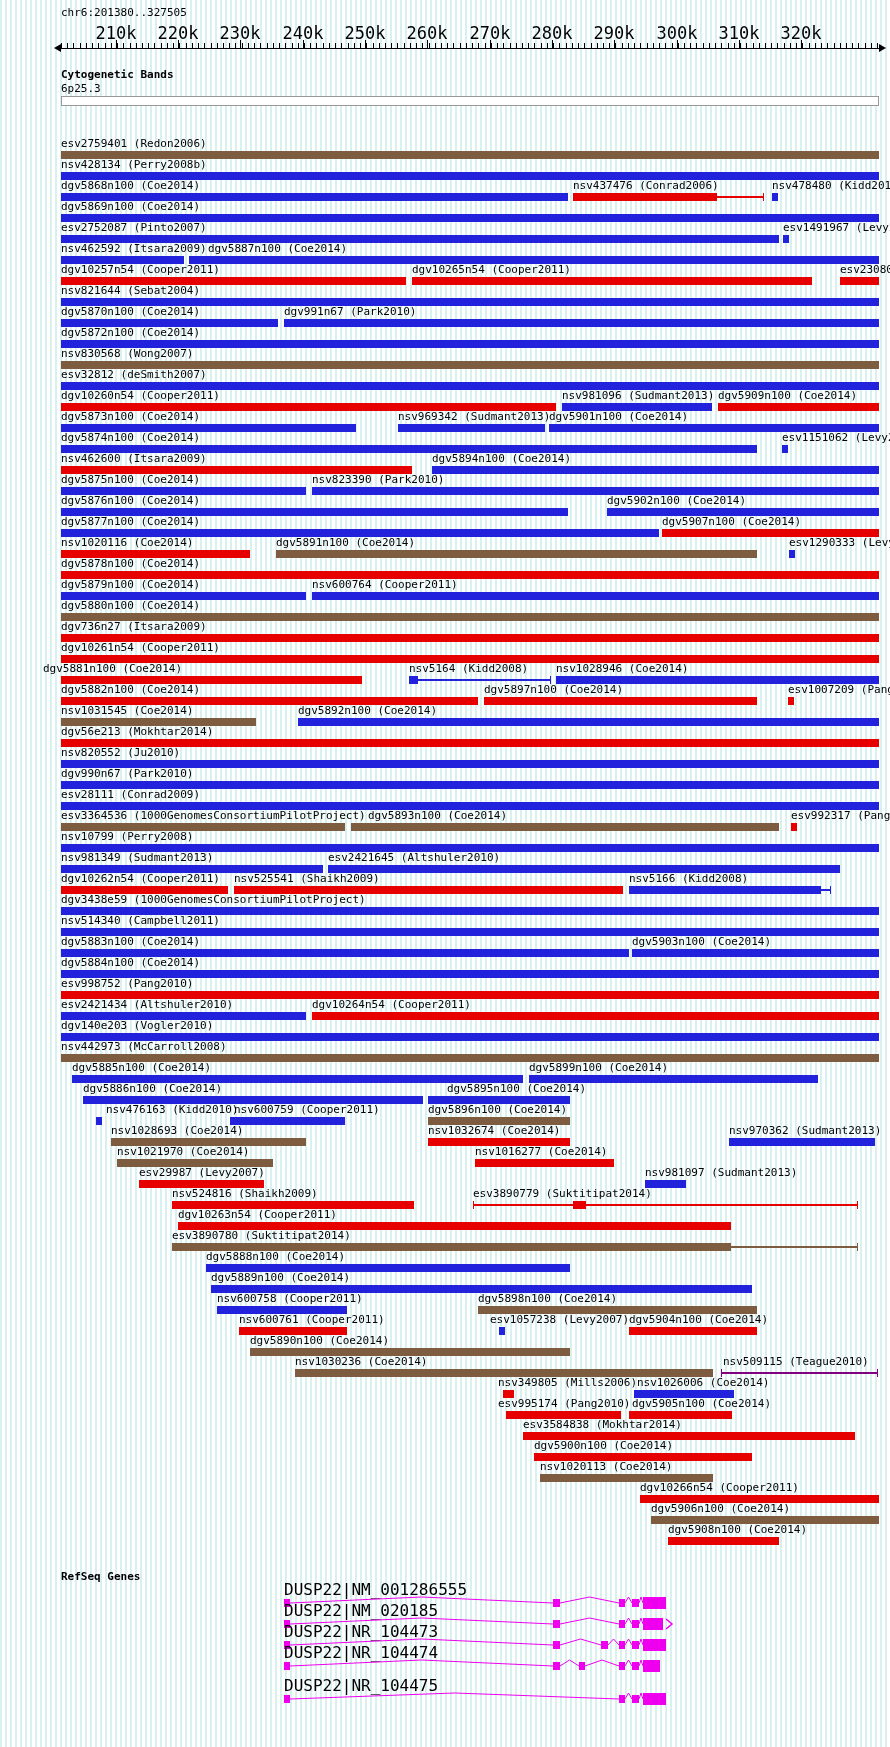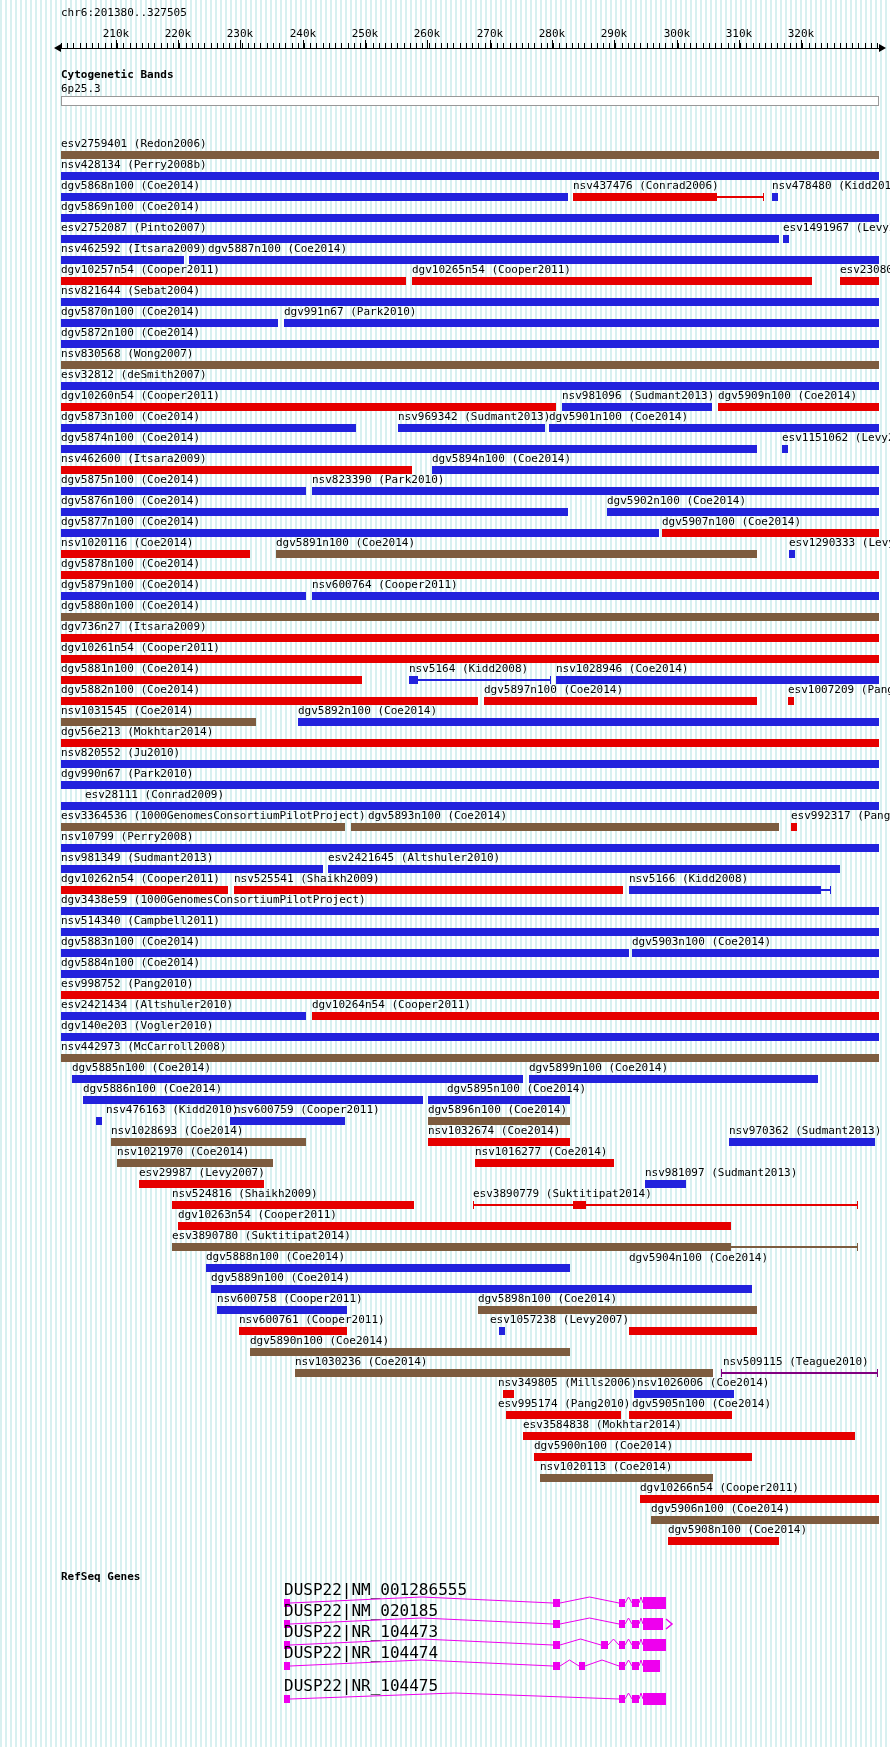--- a/index.html
+++ b/index.html
@@ -9,21 +9,21 @@
     font-family:"DejaVu Sans Mono","Liberation Mono",monospace;
     color:#000;
   }
   #canvas {
     position:absolute; left:0; top:0; width:890px; height:1747px; overflow:hidden;
     background-color:#ffffff;
     background-image:repeating-linear-gradient(90deg,#d8f0f0 0px,#d8f0f0 2px,#ffffff 2px,#ffffff 5px);
   }
   .hdr { position:absolute; font-weight:bold; font-size:11px; line-height:12px; white-space:pre; }
   .txt { position:absolute; font-size:11px; line-height:12px; white-space:pre; }
-  .tick-label { position:absolute; top:28px; transform:translateX(-50%); font-size:11px; line-height:11px; }
+  .tick-label { position:absolute; top:28px; transform:translateX(-50%); font-size:17px; line-height:11px; }
   .tick-major { position:absolute; top:40px; width:1px; height:8px; background:#000; }
   .axis-minor {
     position:absolute; left:61px; top:43px; width:818px; height:5px;
     background:repeating-linear-gradient(90deg,#000 0px,#000 1px,transparent 1px,transparent 6.23px);
   }
   .axis-line { position:absolute; left:61px; top:48px; width:818px; height:1px; background:#000; }
   .arrow-left  { position:absolute; left:54px; top:44px; width:0; height:0;
     border-top:4px solid transparent; border-bottom:4px solid transparent; border-right:7px solid #000; }
   .arrow-right { position:absolute; left:879px; top:44px; width:0; height:0;
     border-top:4px solid transparent; border-bottom:4px solid transparent; border-left:7px solid #000; }
@@ -165,21 +165,21 @@
       <div class="seg-label" style="left: 61px; top: 579px;">dgv5879n100 (Coe2014)</div>
       <div class="seg-bar" style="left: 312px; top: 592px; width: 567px; background: rgb(34, 34, 221);"></div>
       <div class="seg-label" style="left: 312px; top: 579px;">nsv600764 (Cooper2011)</div>
       <div class="seg-bar" style="left: 61px; top: 613px; width: 818px; background: rgb(125, 92, 63);"></div>
       <div class="seg-label" style="left: 61px; top: 600px;">dgv5880n100 (Coe2014)</div>
       <div class="seg-bar" style="left: 61px; top: 634px; width: 818px; background: rgb(230, 0, 0);"></div>
       <div class="seg-label" style="left: 61px; top: 621px;">dgv736n27 (Itsara2009)</div>
       <div class="seg-bar" style="left: 61px; top: 655px; width: 818px; background: rgb(230, 0, 0);"></div>
       <div class="seg-label" style="left: 61px; top: 642px;">dgv10261n54 (Cooper2011)</div>
       <div class="seg-bar" style="left: 61px; top: 676px; width: 301px; background: rgb(230, 0, 0);"></div>
-      <div class="seg-label" style="left: 61px; top: 663px; text-align: right;">dgv5881n100 (Coe2014)</div>
+      <div class="seg-label" style="left: 43px; top: 663px; text-align: right;">dgv5881n100 (Coe2014)</div>
       <div class="seg-line" style="left: 409px; top: 679px; width: 141px; background: rgb(34, 34, 221);"></div>
       <div class="seg-line-tick" style="left: 409px; top: 676px; background: rgb(34, 34, 221);"></div>
       <div class="seg-line-tick" style="left: 550px; top: 676px; background: rgb(34, 34, 221);"></div>
       <div class="seg-bar" style="left: 409px; top: 676px; width: 9px; background: rgb(34, 34, 221);"></div>
       <div class="seg-label" style="left: 409px; top: 663px;">nsv5164 (Kidd2008)</div>
       <div class="seg-bar" style="left: 556px; top: 676px; width: 323px; background: rgb(34, 34, 221);"></div>
       <div class="seg-label" style="left: 556px; top: 663px;">nsv1028946 (Coe2014)</div>
       <div class="seg-bar" style="left: 61px; top: 697px; width: 417px; background: rgb(230, 0, 0);"></div>
       <div class="seg-label" style="left: 61px; top: 684px;">dgv5882n100 (Coe2014)</div>
       <div class="seg-bar" style="left: 484px; top: 697px; width: 273px; background: rgb(230, 0, 0);"></div>
@@ -190,21 +190,21 @@
       <div class="seg-label" style="left: 61px; top: 705px;">nsv1031545 (Coe2014)</div>
       <div class="seg-bar" style="left: 298px; top: 718px; width: 581px; background: rgb(34, 34, 221);"></div>
       <div class="seg-label" style="left: 298px; top: 705px;">dgv5892n100 (Coe2014)</div>
       <div class="seg-bar" style="left: 61px; top: 739px; width: 818px; background: rgb(230, 0, 0);"></div>
       <div class="seg-label" style="left: 61px; top: 726px;">dgv56e213 (Mokhtar2014)</div>
       <div class="seg-bar" style="left: 61px; top: 760px; width: 818px; background: rgb(34, 34, 221);"></div>
       <div class="seg-label" style="left: 61px; top: 747px;">nsv820552 (Ju2010)</div>
       <div class="seg-bar" style="left: 61px; top: 781px; width: 818px; background: rgb(34, 34, 221);"></div>
       <div class="seg-label" style="left: 61px; top: 768px;">dgv990n67 (Park2010)</div>
       <div class="seg-bar" style="left: 61px; top: 802px; width: 818px; background: rgb(34, 34, 221);"></div>
-      <div class="seg-label" style="left: 61px; top: 789px; padding-left: 24px;">esv28111 (Conrad2009)</div>
+      <div class="seg-label" style="left: 61px; top: 789px;">esv28111 (Conrad2009)</div>
       <div class="seg-bar" style="left: 61px; top: 823px; width: 284px; background: rgb(125, 92, 63);"></div>
       <div class="seg-label" style="left: 61px; top: 810px;">esv3364536 (1000GenomesConsortiumPilotProject)</div>
       <div class="seg-bar" style="left: 351px; top: 823px; width: 428px; background: rgb(125, 92, 63);"></div>
       <div class="seg-label" style="left: 368px; top: 810px;">dgv5893n100 (Coe2014)</div>
       <div class="seg-bar" style="left: 791px; top: 823px; width: 6px; background: rgb(230, 0, 0);"></div>
       <div class="seg-label" style="left: 791px; top: 810px;">esv992317 (Pang2010)</div>
       <div class="seg-bar" style="left: 61px; top: 844px; width: 818px; background: rgb(34, 34, 221);"></div>
       <div class="seg-label" style="left: 61px; top: 831px;">nsv10799 (Perry2008)</div>
       <div class="seg-bar" style="left: 61px; top: 865px; width: 262px; background: rgb(34, 34, 221);"></div>
       <div class="seg-label" style="left: 61px; top: 852px;">nsv981349 (Sudmant2013)</div>
@@ -287,21 +287,21 @@
       <div class="seg-label" style="left: 211px; top: 1272px;">dgv5889n100 (Coe2014)</div>
       <div class="seg-bar" style="left: 217px; top: 1306px; width: 130px; background: rgb(34, 34, 221);"></div>
       <div class="seg-label" style="left: 217px; top: 1293px;">nsv600758 (Cooper2011)</div>
       <div class="seg-bar" style="left: 478px; top: 1306px; width: 279px; background: rgb(125, 92, 63);"></div>
       <div class="seg-label" style="left: 478px; top: 1293px;">dgv5898n100 (Coe2014)</div>
       <div class="seg-bar" style="left: 239px; top: 1327px; width: 108px; background: rgb(230, 0, 0);"></div>
       <div class="seg-label" style="left: 239px; top: 1314px;">nsv600761 (Cooper2011)</div>
       <div class="seg-bar" style="left: 499px; top: 1327px; width: 6px; background: rgb(34, 34, 221);"></div>
       <div class="seg-label" style="left: 490px; top: 1314px;">esv1057238 (Levy2007)</div>
       <div class="seg-bar" style="left: 629px; top: 1327px; width: 128px; background: rgb(230, 0, 0);"></div>
-      <div class="seg-label" style="left: 629px; top: 1252px;">dgv5904n100 (Coe2014)</div>
+      <div class="seg-label" style="left: 629px; top: 1314px;">dgv5904n100 (Coe2014)</div>
       <div class="seg-bar" style="left: 250px; top: 1348px; width: 320px; background: rgb(125, 92, 63);"></div>
       <div class="seg-label" style="left: 250px; top: 1335px;">dgv5890n100 (Coe2014)</div>
       <div class="seg-bar" style="left: 295px; top: 1369px; width: 418px; background: rgb(125, 92, 63);"></div>
       <div class="seg-label" style="left: 295px; top: 1356px;">nsv1030236 (Coe2014)</div>
       <div class="seg-line" style="left: 721px; top: 1372px; width: 156px; background: rgb(128, 0, 128);"></div>
       <div class="seg-line-tick" style="left: 721px; top: 1369px; background: rgb(128, 0, 128);"></div>
       <div class="seg-line-tick" style="left: 877px; top: 1369px; background: rgb(128, 0, 128);"></div>
       <div class="seg-label" style="left: 723px; top: 1356px;">nsv509115 (Teague2010)</div>
       <div class="seg-bar" style="left: 503px; top: 1390px; width: 11px; background: rgb(230, 0, 0);"></div>
       <div class="seg-label" style="left: 498px; top: 1377px;">nsv349805 (Mills2006)</div>

